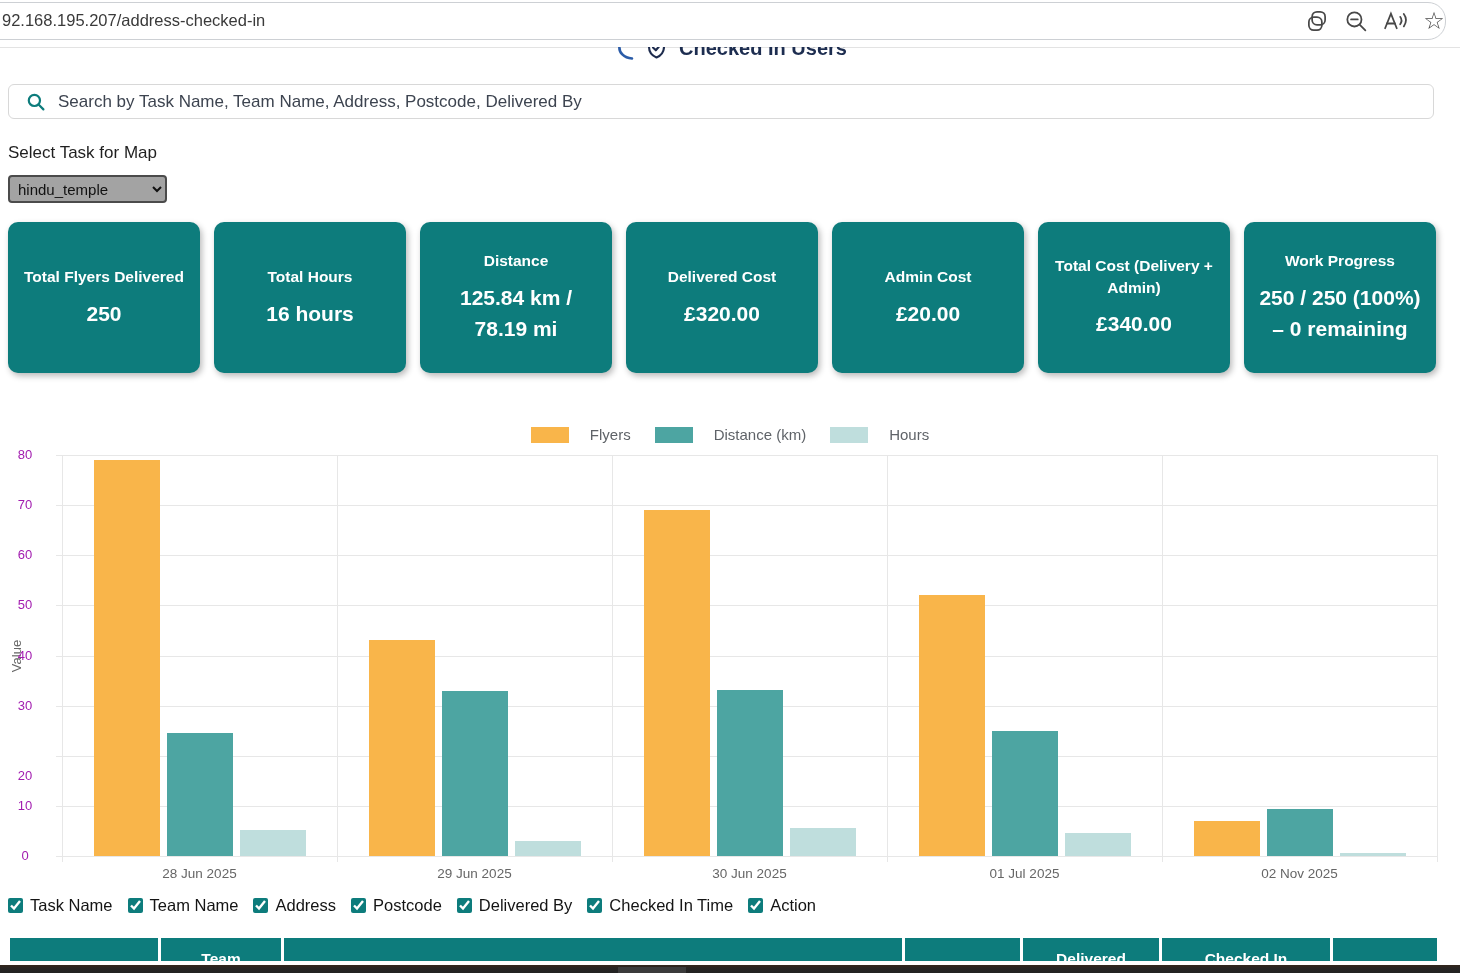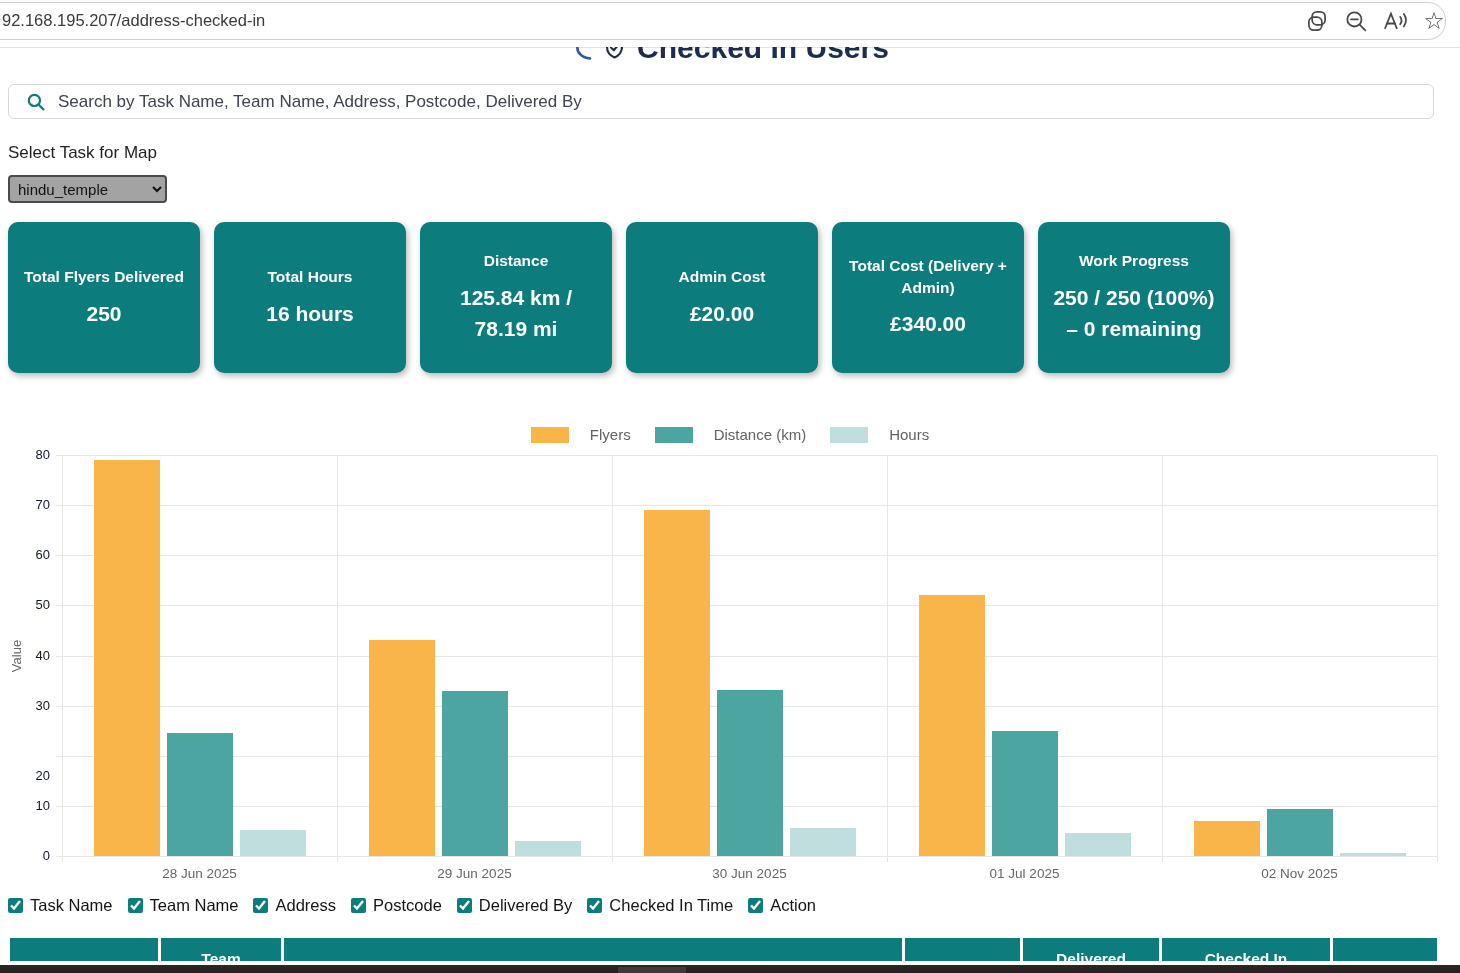--- a/index.html
+++ b/index.html
@@ -17,21 +17,21 @@
   #url-text { position:absolute; left:2px; top:0; height:40px; line-height:40px;
               font-size:16.5px; color:#3a3a3a; }
   #chrome-icons { position:absolute; right:12px; top:5px; height:32px; display:flex; align-items:center; gap:11px; }
   #chrome-icons span { display:inline-flex; align-items:center; justify-content:center; width:28px; height:28px; }
   .star-glyph { font-size:24px; color:#4a4a4a; line-height:28px; }
   #chrome-border { position:absolute; top:47px; left:0; width:1460px; height:1px; background:#e3e3e3; }
 
   
   #title-clip { position:absolute; top:44px; left:0; width:1460px; height:32px; overflow:hidden; }
   #title-row { display:flex; justify-content:center; align-items:flex-start; gap:14px; transform:translateY(-18px); }
-  #page-title { margin:0; font-size:30px; font-weight:bold; color:#1d2d50; line-height:44px; white-space:nowrap; }
+  #page-title { margin:0; font-size:20px; font-weight:bold; color:#1d2d50; line-height:44px; white-space:nowrap; }
 
   
   #search-bar { position:absolute; top:84px; left:8px; width:1426px; height:35px;
                 border:1px solid #d8d8d8; border-radius:6px; background:#fff;
                 display:flex; align-items:center; }
   #search-bar svg { margin-left:17px; flex:0 0 auto; }
   #search-input { flex:1; border:none; outline:none; background:transparent;
                   font-size:17px; color:#202124; padding:0 10px 0 12px;
                   font-family:"Liberation Sans", sans-serif; }
   #search-input::placeholder { color:#3d4450; opacity:1; }
@@ -56,21 +56,21 @@
   #chart-legend { position:absolute; top:6px; left:0; width:1460px; display:flex;
                   justify-content:center; align-items:center; gap:24px; }
   .legend-item { display:flex; align-items:center; gap:21px; cursor:default; }
   .legend-swatch { width:38px; height:16px; display:inline-block; }
   .legend-label { font-size:15px; color:#5f6368; }
   #y-axis-title { position:absolute; left:-18px; top:228px; width:70px; height:16px;
                   text-align:center; font-size:13px; color:#666; transform:rotate(-90deg); }
   #plot { position:absolute; inset:0; }
   .grid-h { position:absolute; height:1px; background:#e7e7e7; }
   .grid-v { position:absolute; width:1px; background:#e7e7e7; }
-  .ytick { position:absolute; font-size:13px; color:#0f172a; text-align:right; }
+  .ytick { position:absolute; font-size:13px; color:#a21caf; text-align:center; }
   .xtick { position:absolute; font-size:13.5px; color:#666; text-align:center; }
   .bar { position:absolute; }
 
   
   #column-toggles { position:absolute; top:896px; left:8px; display:flex; align-items:center; gap:15px; }
   #column-toggles label { display:flex; align-items:center; gap:7px; font-size:16.5px; color:#141414; }
   #column-toggles input { width:15px; height:15px; accent-color:var(--accent); margin:0; }
 
   
   #table-head { position:absolute; top:938px; left:10px; display:flex; gap:3px; height:64px; }
@@ -148,20 +148,24 @@
       <div class="card-label">Total Flyers Delivered</div>
       <div class="card-value">250</div>
     </div>
     <div class="card">
       <div class="card-label">Total Hours</div>
       <div class="card-value">16 hours</div>
     </div>
     <div class="card">
       <div class="card-label">Distance</div>
       <div class="card-value">125.84 km / 78.19 mi</div>
+    </div>
+    <div class="card">
+      <div class="card-label">Delivered Cost</div>
+      <div class="card-value">£320.00</div>
     </div>
     <div class="card">
       <div class="card-label">Admin Cost</div>
       <div class="card-value">£20.00</div>
     </div>
     <div class="card">
       <div class="card-label">Total Cost (Delivery + Admin)</div>
       <div class="card-value">£340.00</div>
     </div>
     <div class="card">

